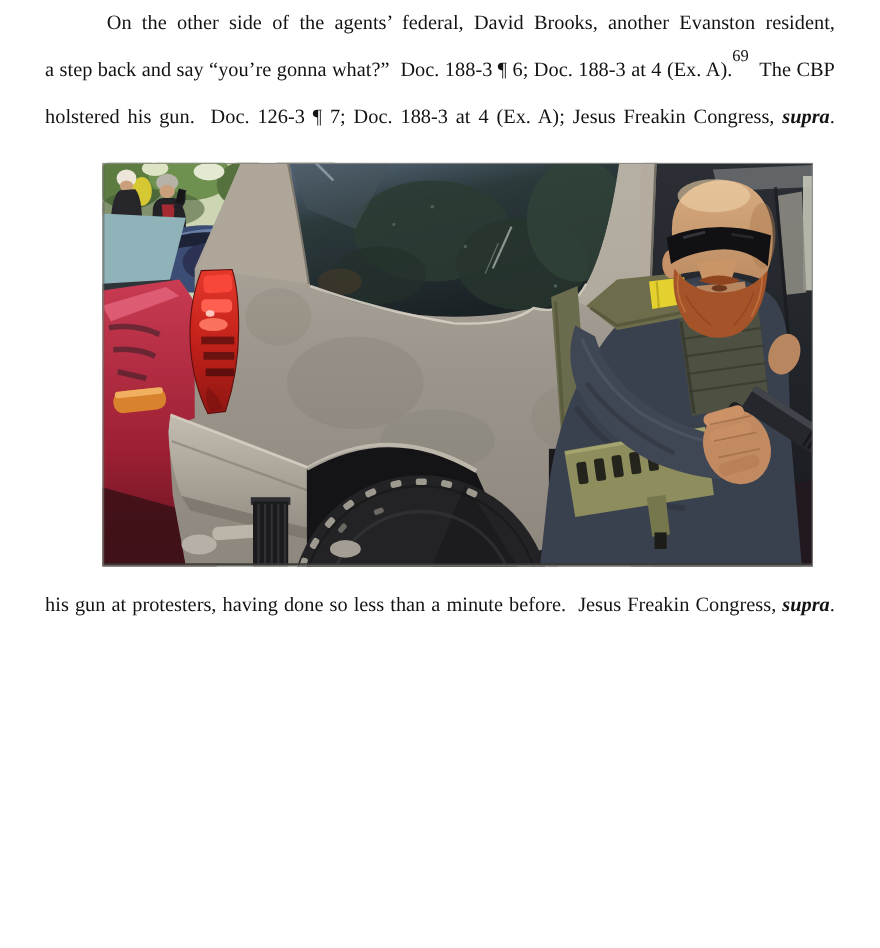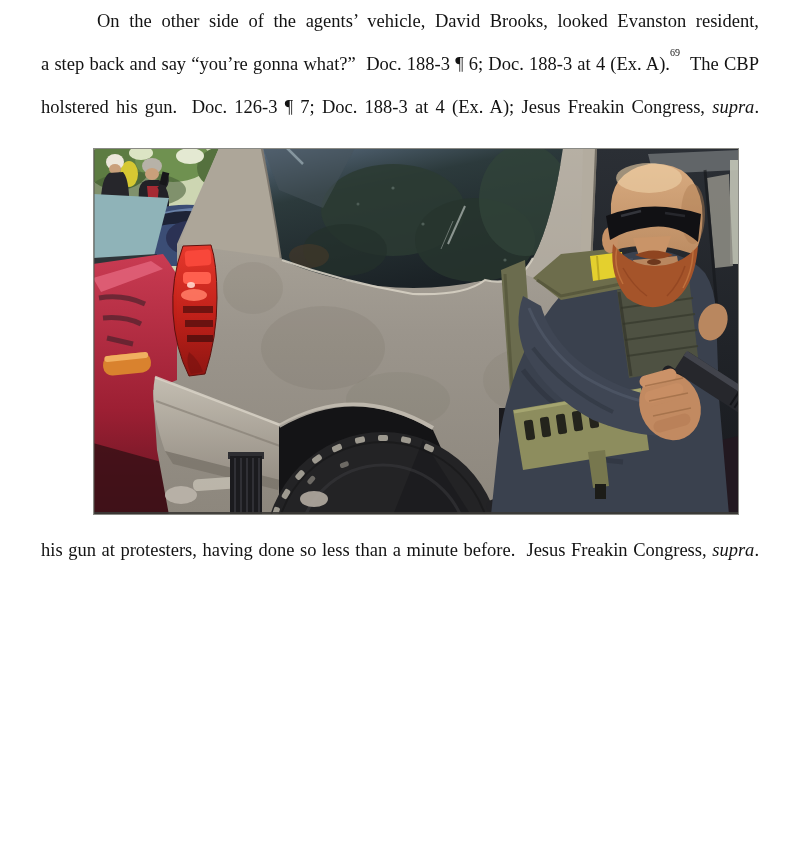--- a/index.html
+++ b/index.html
@@ -3,32 +3,32 @@
 <meta charset="utf-8">
 <style>
   html,body{margin:0;padding:0;background:#ffffff;}
   .page{position:relative;width:800px;height:862px;background:#ffffff;overflow:hidden;
         font-family:"Liberation Serif","DejaVu Serif",serif;font-size:18.5px;color:#131313;}
   .para{margin:0 41px;width:718px;}
   .para.p2{margin-top:14px;}
   .tline{height:42.9px;line-height:42.9px;white-space:pre-wrap;
          text-align:justify;text-align-last:justify;text-justify:inter-word;overflow:hidden;}
   .tline.indent{text-indent:56px;}
-  sup.fn{font-size:10px;line-height:0;position:relative;top:-7px;font-family:Liberation Serif, serif;}
-  .it{font-style:italic;}
+  sup.fn{font-size:15px;line-height:0;position:relative;top:-7px;font-family:Liberation Serif, serif;}
+  .it{font-style:italic;font-weight:bold;}
   figure.photo{margin:19px 0 0 93px;padding:0;width:646px;height:367px;position:relative;}
   figure.photo svg{display:block;}
 </style>
 </head>
 <body>
 
 <div class="page">
 
   <div class="para">
-    <div class="tline indent"><span>On the other side of the agents’ vehicle, David Brooks, looked Evanston resident,</span></div>
+    <div class="tline indent"><span>On the other side of the agents’ federal, David Brooks, another Evanston resident,</span></div>
     <div class="tline"><span>a step back and say “you’re gonna what?”  Doc. 188-3 ¶ 6; Doc. 188-3 at 4 (Ex. A).</span><sup class="fn">69</sup><span>  The CBP</span></div>
     <div class="tline"><span>holstered his gun.  Doc. 126-3 ¶ 7; Doc. 188-3 at 4 (Ex. A); Jesus Freakin Congress, </span><span class="it">supra</span><span>.</span></div>
   </div>
 
   <figure class="photo" aria-label="Video still: an unmasked bald CBP agent with red beard and sunglasses, wearing a dark jacket and olive tactical vest, points a handgun toward the camera beside a gray federal SUV; a red car and bystanders are visible at left">
     <svg width="646" height="367" viewBox="0 0 646 367" xmlns="http://www.w3.org/2000/svg">
       <defs>
         <clipPath id="ph">
             <rect x="0" y="0" width="646" height="367"></rect>
           </clipPath>

